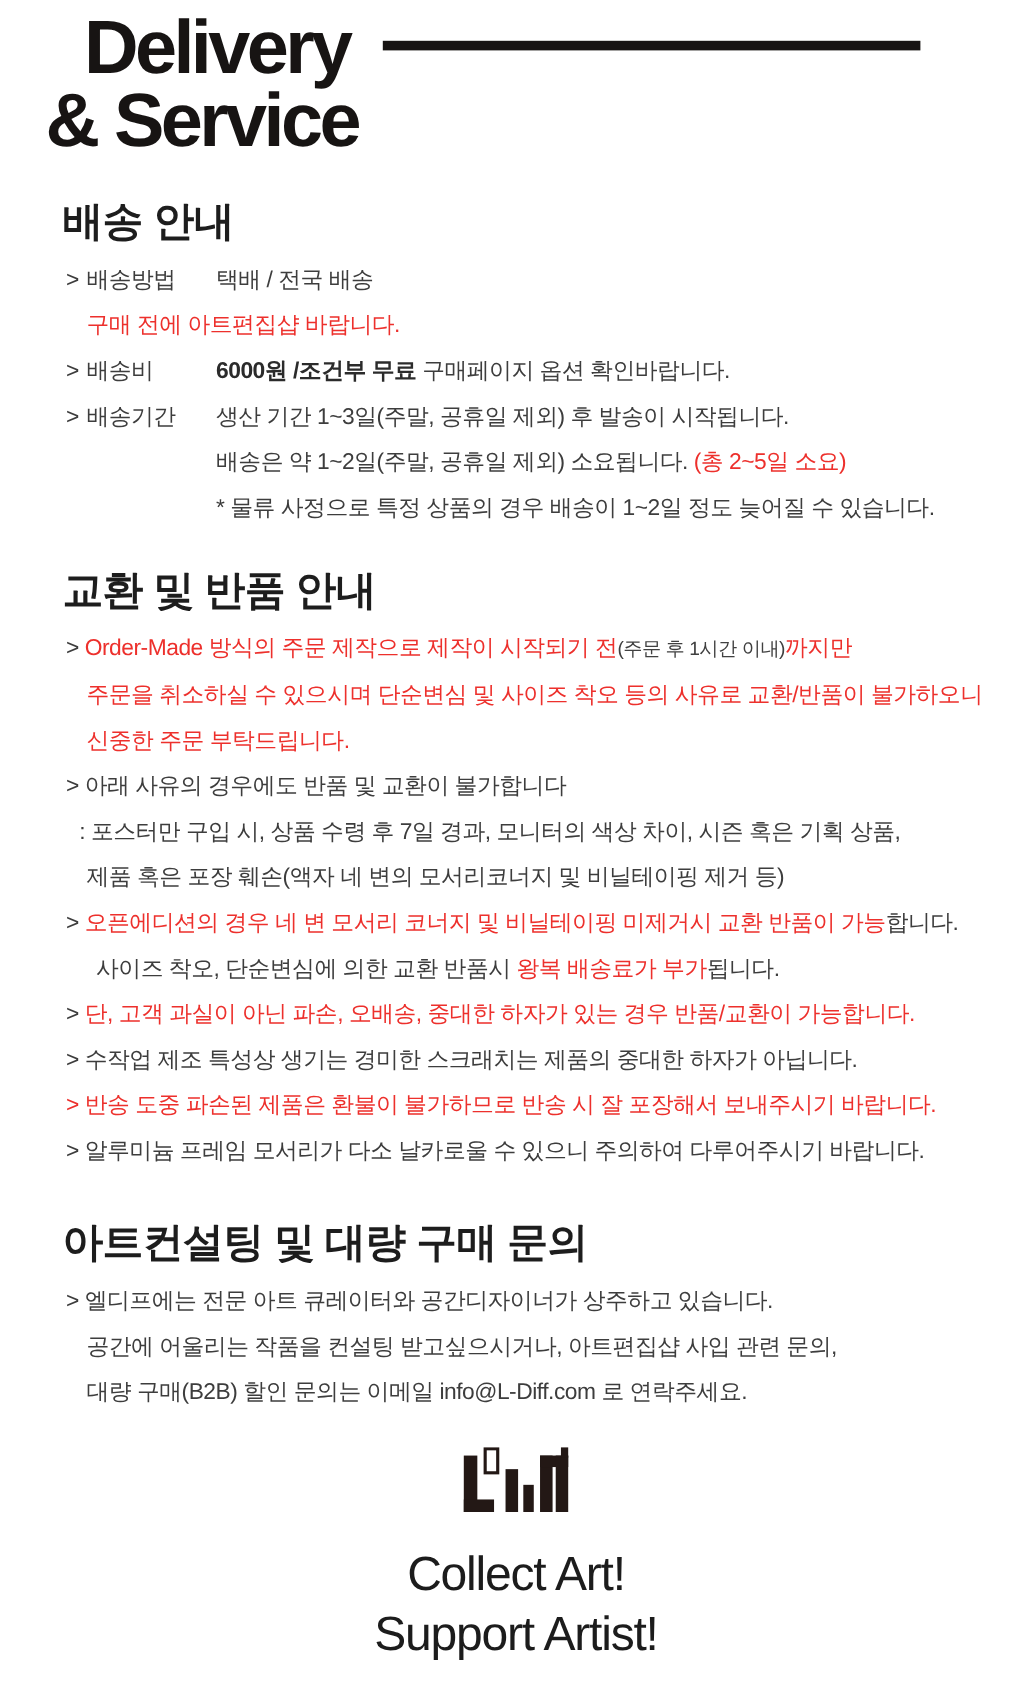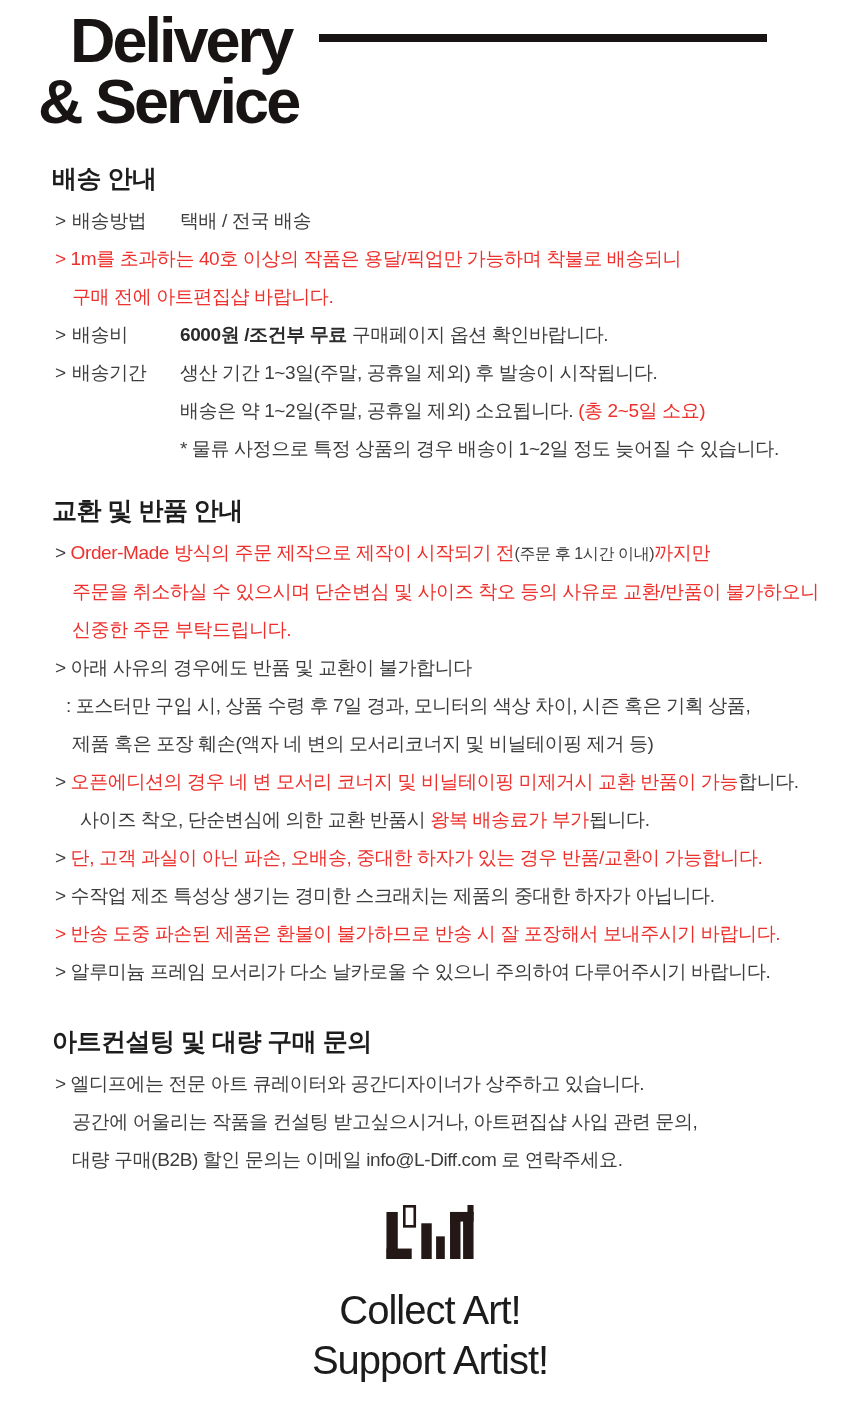--- a/index.html
+++ b/index.html
@@ -15,21 +15,21 @@
     font-size:63px;font-weight:bold;line-height:61px;
     letter-spacing:-3px;color:#171413;white-space:nowrap;
   }
   .rule{height:8px;background:#171413;width:448px;margin-left:28px;margin-top:-6px;}
   
   .section{margin-left:52px;}
   .sec1{margin-top:30px;}
   .sec2{margin-top:26px;}
   .sec3{margin-top:34px;}
   .section-heading{
-    font-size:25px;font-weight:bold;color:#1d1d1d;letter-spacing:-0.5px;
+    font-size:34px;font-weight:bold;color:#1d1d1d;letter-spacing:-0.5px;
   }
   .rows{margin-top:7px;font-size:19px;line-height:38px;letter-spacing:-0.4px;}
   .row{white-space:nowrap;padding-left:3px;}
   .row.with-label{display:flex;}
   .bullet{flex:none;width:17px;}
   .label{flex:none;width:108px;}
   .ind-cont{padding-left:20px;}
   .ind-colon{padding-left:14px;}
   .ind-size{padding-left:28px;}
   .ind-value{padding-left:128px;}
@@ -55,23 +55,20 @@
   <div class="big-title">&amp; Service</div>
 </div>
 
 <div class="section sec1">
   <div class="section-heading">배송 안내</div>
   <div class="rows">
     <div class="row with-label">
       <span class="bullet">&gt;</span>
       <span class="label">배송방법</span>
       <span class="seg black">택배 / 전국 배송</span>
-    </div>
-    <div class="row">
-      <span class="seg red">&gt; 1m를 초과하는 40호 이상의 작품은 용달/픽업만 가능하며 착불로 배송되니</span>
     </div>
     <div class="row ind-cont">
       <span class="seg red">구매 전에 아트편집샵 바랍니다.</span>
     </div>
     <div class="row with-label">
       <span class="bullet">&gt;</span>
       <span class="label">배송비</span>
       <span>
         <span class="seg bold">6000원 /조건부 무료 </span><span class="seg black">구매페이지 옵션 확인바랍니다.</span>
       </span>

